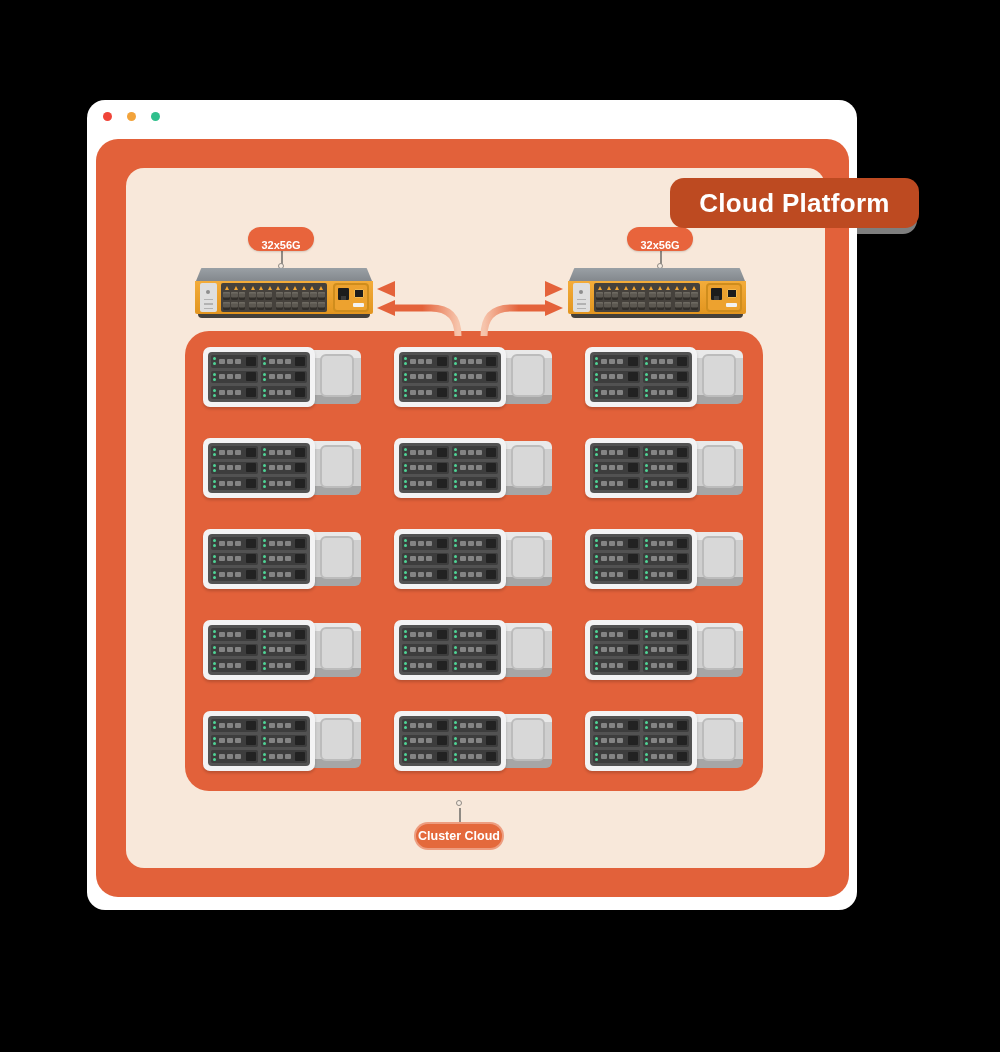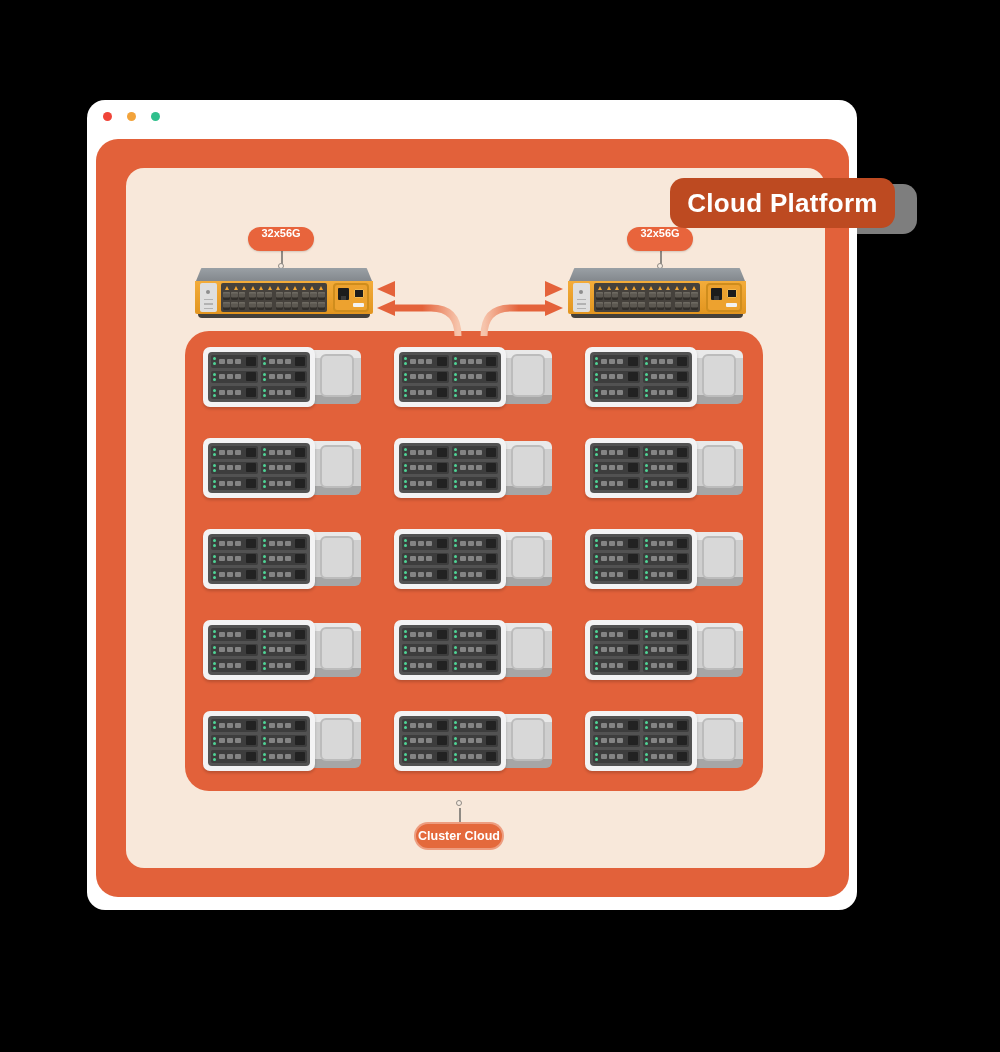--- a/index.html
+++ b/index.html
@@ -31,31 +31,31 @@
     position:absolute;left:9px;top:39px;right:8px;bottom:13px;
     background:#E2613A;border-radius:22px;
   }
   .canvas{
     position:absolute;left:30px;top:29px;right:24px;bottom:29px;
     background:#F8E8DA;border-radius:18px;
   }
 
   
   .cloud-badge{
-    position:absolute;left:670px;top:178px;width:225px;height:50px;
+    position:absolute;left:670px;top:178px;width:249px;height:50px;
     background:#BD4A21;border-radius:14px;z-index:5;
     display:flex;align-items:center;justify-content:center;
     color:#fff;font-size:26px;font-weight:600;letter-spacing:.3px;
   }
 
   
   .port-badge{
     position:absolute;width:66px;height:24px;border-radius:12px;
     background:#E8643C;color:#fff;font-size:11px;font-weight:bold;
-    display:flex;align-items:flex-start;justify-content:center;z-index:4;
+    display:flex;align-items:flex-end;justify-content:center;z-index:4;
     box-shadow:0 1px 2px rgba(0,0,0,.15);
   }
   .badge-left{left:248px;top:227px;}
   .badge-right{left:627px;top:227px;}
   .vline{position:absolute;width:1.5px;background:#8f8a84;z-index:3;}
   .vl-left{left:281px;top:251px;height:13px;}
   .vl-right{left:660px;top:251px;height:13px;}
   .vl-cluster{left:459px;top:808px;height:14px;}
   .node-dot{
     position:absolute;width:6px;height:6px;border-radius:50%;

